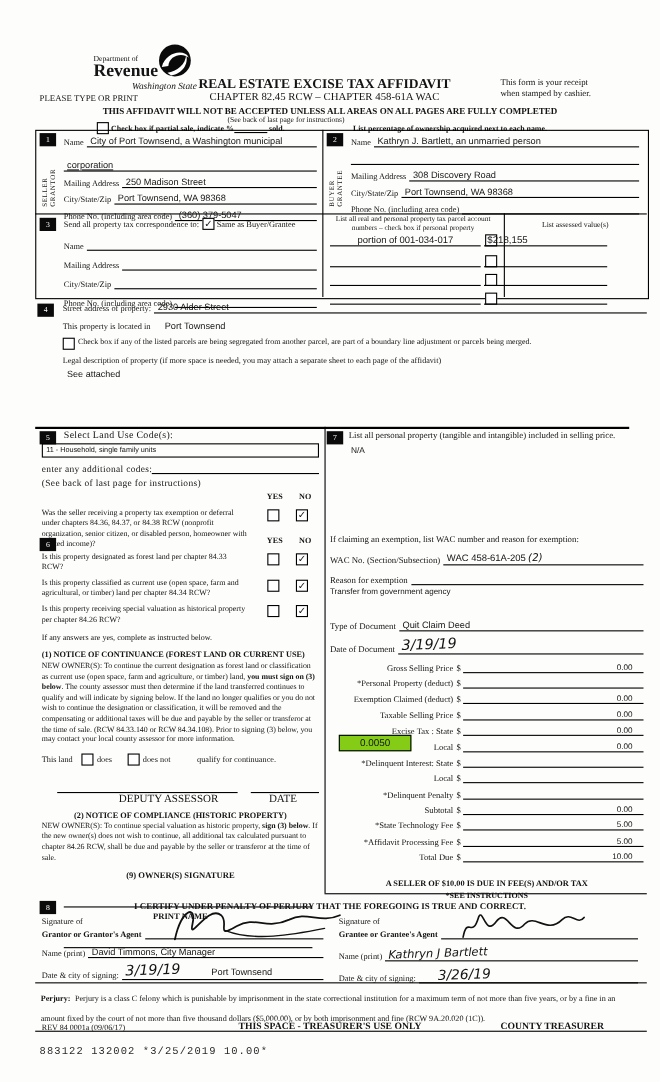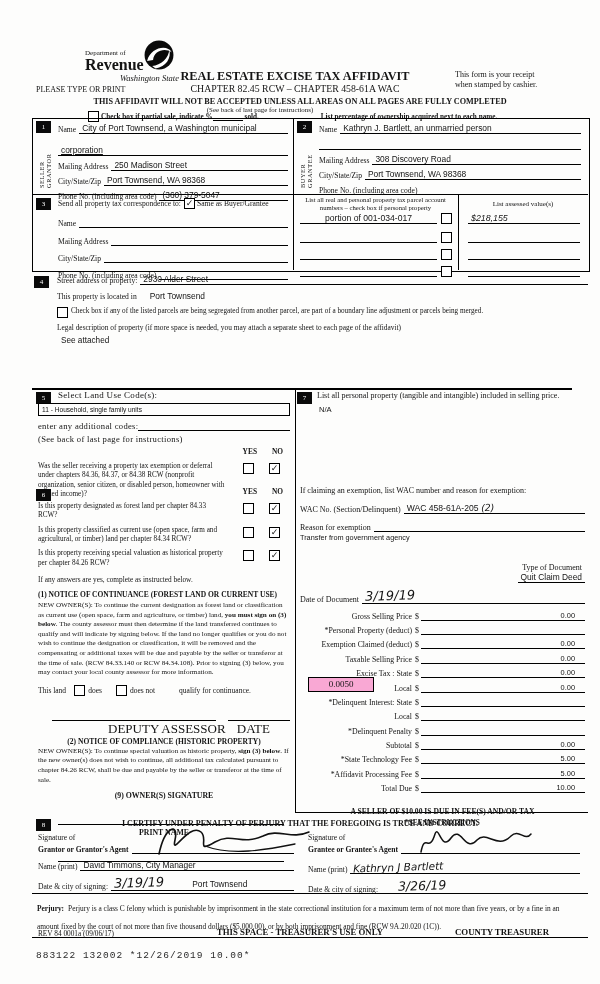--- a/index.html
+++ b/index.html
@@ -22,21 +22,21 @@
   .qno{position:absolute;right:10px;top:1px;}
   .para{font-size:7.15px;line-height:1.34;}
   .mrow{display:flex;align-items:flex-end;height:14.4px;position:relative;}
   .mlab{width:112px;text-align:right;font-size:7.8px;white-space:nowrap;}
   .mdollar{padding:0 2px 0 3px;font-size:7.8px;}
   .mfill{flex:1;border-bottom:1px solid #000;text-align:right;font-family:"Liberation Sans",sans-serif;font-size:7.4px;padding-right:10px;min-height:9px;}
   .hand{font-family:"DejaVu Sans",sans-serif;font-style:italic;display:inline-block;transform:rotate(-2deg);}
   .sans{font-family:"Liberation Sans",sans-serif;}
   .sigline{border-bottom:1px solid #000;flex:1;min-height:10px;position:relative;}
   .codebox{border:1px solid #000;font-family:"Liberation Sans",sans-serif;font-size:6.6px;padding:2px 3px;}
-  .ratebox{position:absolute;left:8px;bottom:1px;width:64px;height:13px;border:1.5px solid #000;text-align:center;font-size:9px;line-height:13px;font-family:Liberation Serif, serif;background:#f9a8d4;}
+  .ratebox{position:absolute;left:8px;bottom:1px;width:64px;height:13px;border:1.5px solid #000;text-align:center;font-size:9px;line-height:13px;font-family:Liberation Sans, sans-serif;background:#84cc16;}
 </style>
 </head>
 <body>
 
 <div class="page">
 
   <div class="abs" style="left:85px;top:38px;width:110px;height:40px;">
     <div style="font-size:7px;position:absolute;left:0;top:11px;">Department of</div>
     <svg class="abs" style="left:57px;top:0px;" width="34" height="34" viewBox="0 0 40 40">
       <circle cx="20" cy="20" r="17" fill="#0a0a0a"></circle>
@@ -165,21 +165,21 @@
       <span class="fill"></span>
       <span class="cb" style="margin-left:4px;"></span>
     </div>
     <div class="row" style="margin-top:6px;align-items:center;">
       <span class="fill"></span>
       <span class="cb" style="margin-left:4px;"></span>
     </div>
   </div>
 
   <div class="abs ctr" style="left:462px;top:200px;width:122px;font-size:7px;">List assessed value(s)</div>
-  <div class="abs" style="left:468px;top:196px;width:112px;font-style:italic;">
+  <div class="abs" style="left:440px;top:196px;width:112px;">
     <div class="row" style="margin-top:17px;">
         <span class="fill" style="font-size:8.8px;">$218,155</span>
       </div>
     <div class="row" style="margin-top:8px;">
         <span class="fill"></span>
       </div>
     <div class="row" style="margin-top:6px;">
         <span class="fill"></span>
       </div>
     <div class="row" style="margin-top:6px;">
@@ -260,21 +260,21 @@
       <span class="cb" style="margin-left:8px;"></span>
       <span style="padding-left:3px;">does</span>
       <span class="cb" style="margin-left:14px;"></span>
       <span style="padding-left:3px;">does not</span>
       <span style="padding-left:24px;">qualify for continuance.</span>
     </div>
     <div class="row" style="margin-top:14px;">
       <span class="sigline" style="margin-left:14px;"></span>
       <span class="sigline" style="margin-left:12px;max-width:62px;"></span>
     </div>
-    <div style="position:relative;height:10px;font-size:13px;">
+    <div style="position:relative;height:10px;font-size:10px;">
       <span class="abs" style="left:70px;">DEPUTY ASSESSOR</span>
       <span class="abs" style="right:20px;">DATE</span>
     </div>
     <div class="b ctr" style="font-size:7.5px;margin-top:6px;">(2) NOTICE OF COMPLIANCE (HISTORIC PROPERTY)</div>
     <div class="para" style="margin-top:1px;">
       <span>NEW OWNER(S): To continue special valuation as historic property, </span><span class="b">sign (3) below</span><span>. If the new owner(s) does not wish to continue, all additional tax calculated pursuant to chapter 84.26 RCW, shall be due and payable by the seller or transferor at the time of sale.</span>
     </div>
     <div class="b ctr" style="font-size:7.8px;margin-top:6px;">(9)  OWNER(S) SIGNATURE</div>
     <div class="row" style="margin-top:14px;">
         <span class="sigline" style="margin-left:20px;margin-right:6px;"></span>
@@ -285,30 +285,30 @@
       </div>
   </div>
 
   <div class="secnum" style="left:297px;top:392px;">7</div>
   <div class="abs" style="left:300px;top:390px;width:285px;">
     <div style="font-size:8px;line-height:1.4;padding-left:17px;text-indent:0;">List all  personal property (tangible and intangible) included in selling price.</div>
     <div class="sans" style="font-size:7.6px;margin-top:4px;padding-left:19px;">N/A</div>
 
     <div style="font-size:8px;margin-top:72px;">If claiming an exemption, list WAC number and reason for exemption:</div>
     <div class="row" style="margin-top:7px;">
-      <span class="lab" style="font-size:8px;">WAC No. (Section/Delinquent)</span>
+      <span class="lab" style="font-size:8px;">WAC No. (Section/Subsection)</span>
       <span class="fill"><span class="sans" style="font-size:8.6px;">WAC 458-61A-205</span> <span class="hand" style="font-size:9.5px;">(2)</span></span>
     </div>
     <div class="row" style="margin-top:7px;">
       <span class="lab" style="font-size:8px;">Reason for exemption</span>
       <span class="fill"></span>
     </div>
     <div class="sans" style="font-size:7.3px;margin-top:1px;">Transfer from government agency</div>
 
-    <div class="row" style="margin-top:21px;flex-direction:column;">
+    <div class="row" style="margin-top:21px;">
       <span class="lab" style="font-size:8px;">Type of Document</span>
       <span class="fill">Quit Claim Deed</span>
     </div>
     <div class="row" style="margin-top:5px;height:16px;">
       <span class="lab" style="font-size:8px;">Date of Document</span>
       <span class="fill"><span class="hand" style="font-size:13px;">3/19/19</span></span>
     </div>
 
     <div style="margin-top:2px;">
       <div class="mrow">
@@ -426,15 +426,15 @@
   </div>
 
   <div class="abs" style="left:32px;top:893px;width:556px;border-top:1.2px solid #000;border-bottom:1.2px solid #000;padding:3px 5px 4px 5px;box-sizing:border-box;">
     <span class="b" style="font-size:7.4px;">Perjury:</span>
     <span style="font-size:7.4px;line-height:1.4;">Perjury is a class C felony which is punishable by imprisonment in the state correctional institution for a maximum term of not more than five years, or by a fine in an amount fixed by the court of not more than five thousand dollars ($5,000.00), or by both imprisonment and fine (RCW 9A.20.020 (1C)).</span>
   </div>
 
   <div class="abs" style="left:38px;top:929px;font-size:7.3px;">REV 84 0001a (09/06/17)</div>
   <div class="abs b ctr" style="left:180px;top:927px;width:240px;font-size:8.8px;">THIS SPACE - TREASURER'S USE ONLY</div>
   <div class="abs b" style="left:455px;top:927px;font-size:8.8px;">COUNTY TREASURER</div>
-  <div class="abs" style="left:36px;top:950px;font-family:'Liberation Mono',monospace;font-size:9.5px;letter-spacing:1px;color:#2a2a2a;">883122 132002 *12/26/2019 10.00*</div>
+  <div class="abs" style="left:36px;top:950px;font-family:'Liberation Mono',monospace;font-size:9.5px;letter-spacing:1px;color:#2a2a2a;">883122 132002 *3/25/2019 10.00*</div>
 
 </div>
 
 </body></html>

